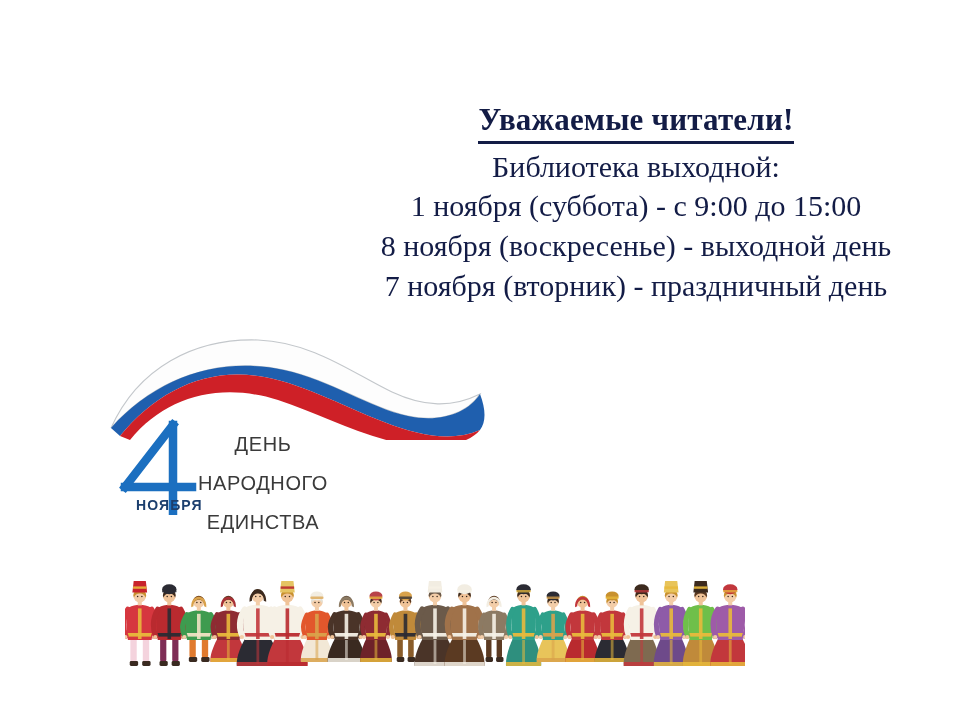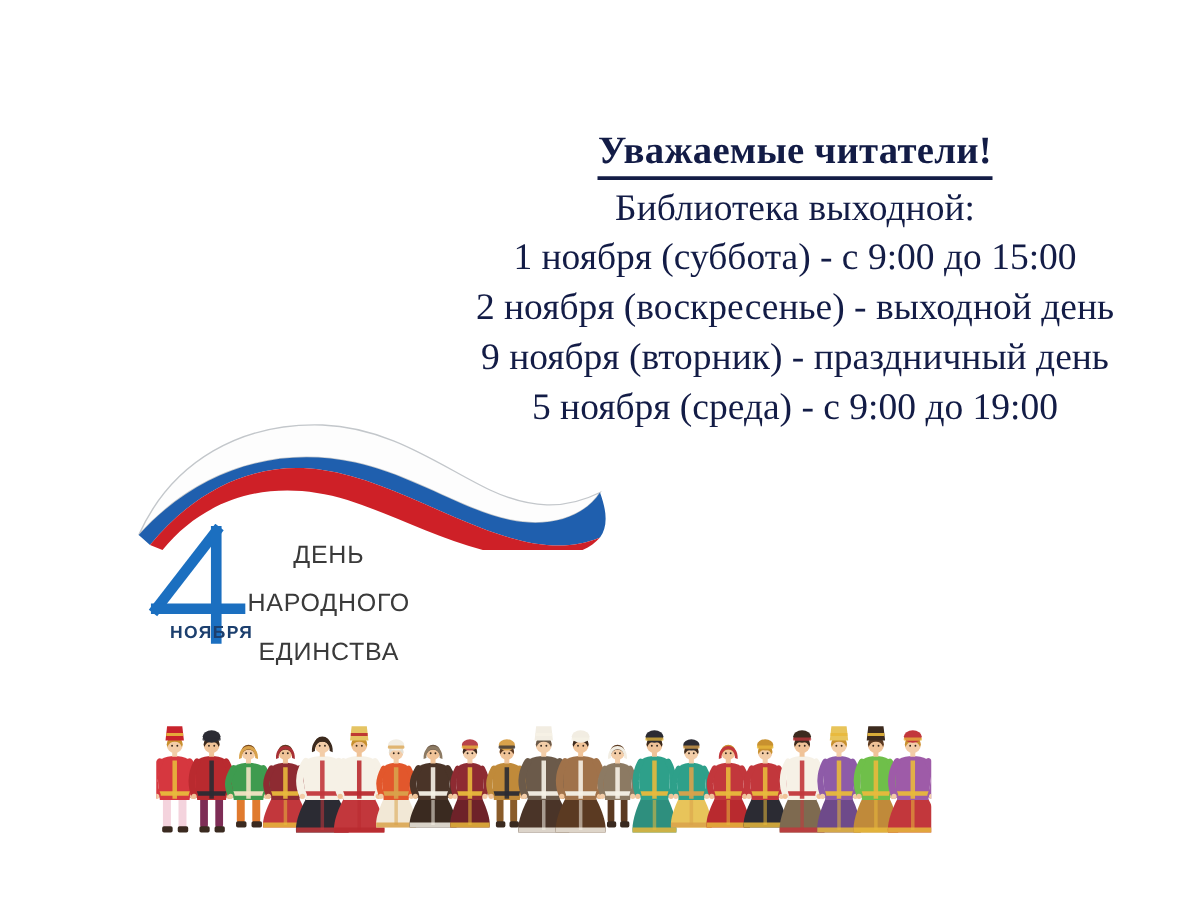--- a/index.html
+++ b/index.html
@@ -127,23 +127,22 @@
 </style>
 </head>
 <body>
 
 <div id="poster">
 
   <div id="announcement">
     <div class="title">Уважаемые читатели!</div>
     <div class="subtitle">Библиотека выходной:</div>
     <div class="sched-line">1 ноября (суббота) - с 9:00 до 15:00</div>
-    <div class="sched-line">2 ноября (воскресенье)  - выходной день</div>
-    <div class="sched-line">9 ноября (вторник)  - праздничный день</div>
-    <div class="sched-line">5 ноября (среда)  - с 9:00 до 19:00</div>
+    <div class="sched-line">8 ноября (воскресенье)  - выходной день</div>
+    <div class="sched-line">7 ноября (вторник)  - праздничный день</div>
   </div>
 
   <div id="emblem">
 
     <svg id="wave" viewBox="0 0 410 110" xmlns="http://www.w3.org/2000/svg">
 
       <path d="M3,98 C30,38 86,8 150,10 C205,12 246,44 284,62 C316,77 344,78 372,64
                C360,83 332,93 300,86 C262,78 222,50 176,40 C110,26 48,48 3,98 Z" fill="#FDFDFD" stroke="#C3C7CB" stroke-width="1.1"></path>
 
       <path d="M3,98 C48,48 110,26 176,40 C222,50 262,78 300,86 C332,93 360,83 372,64

